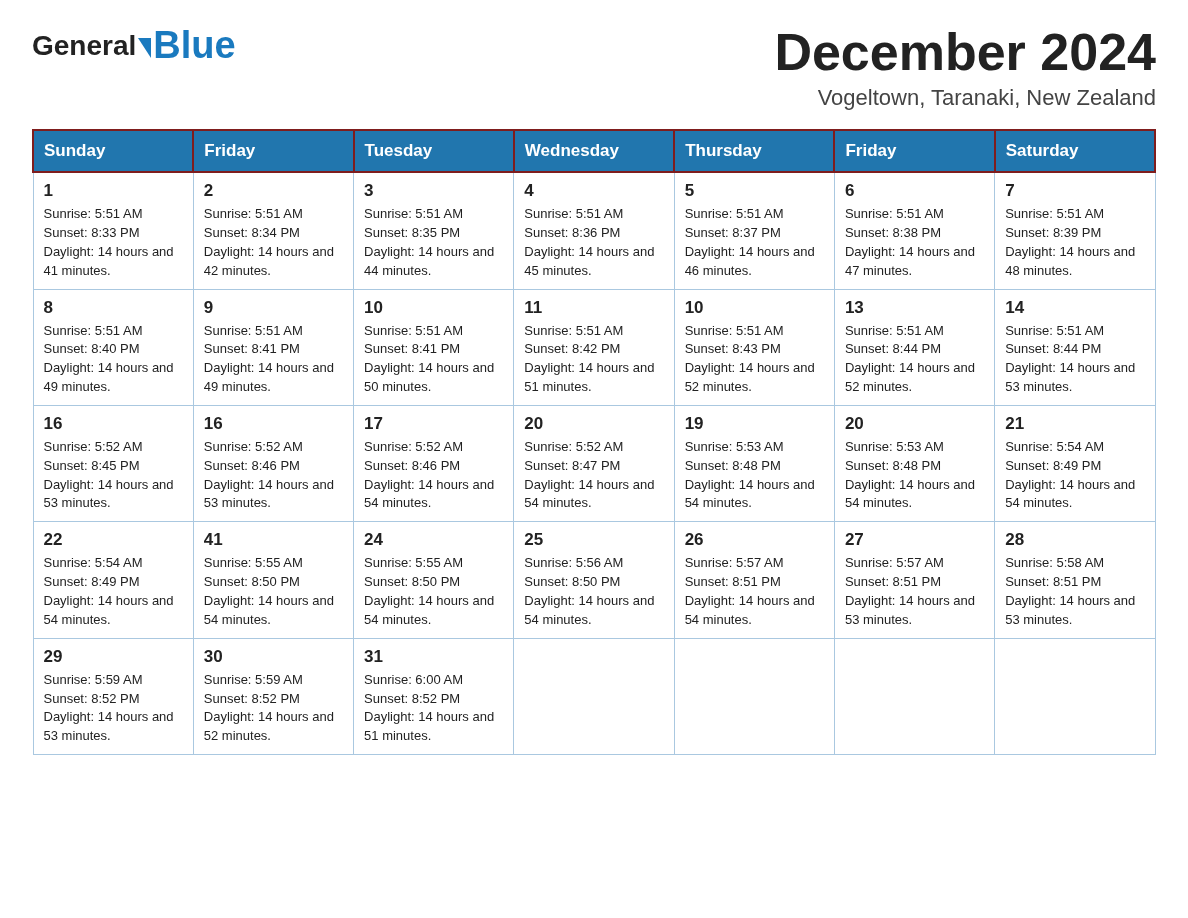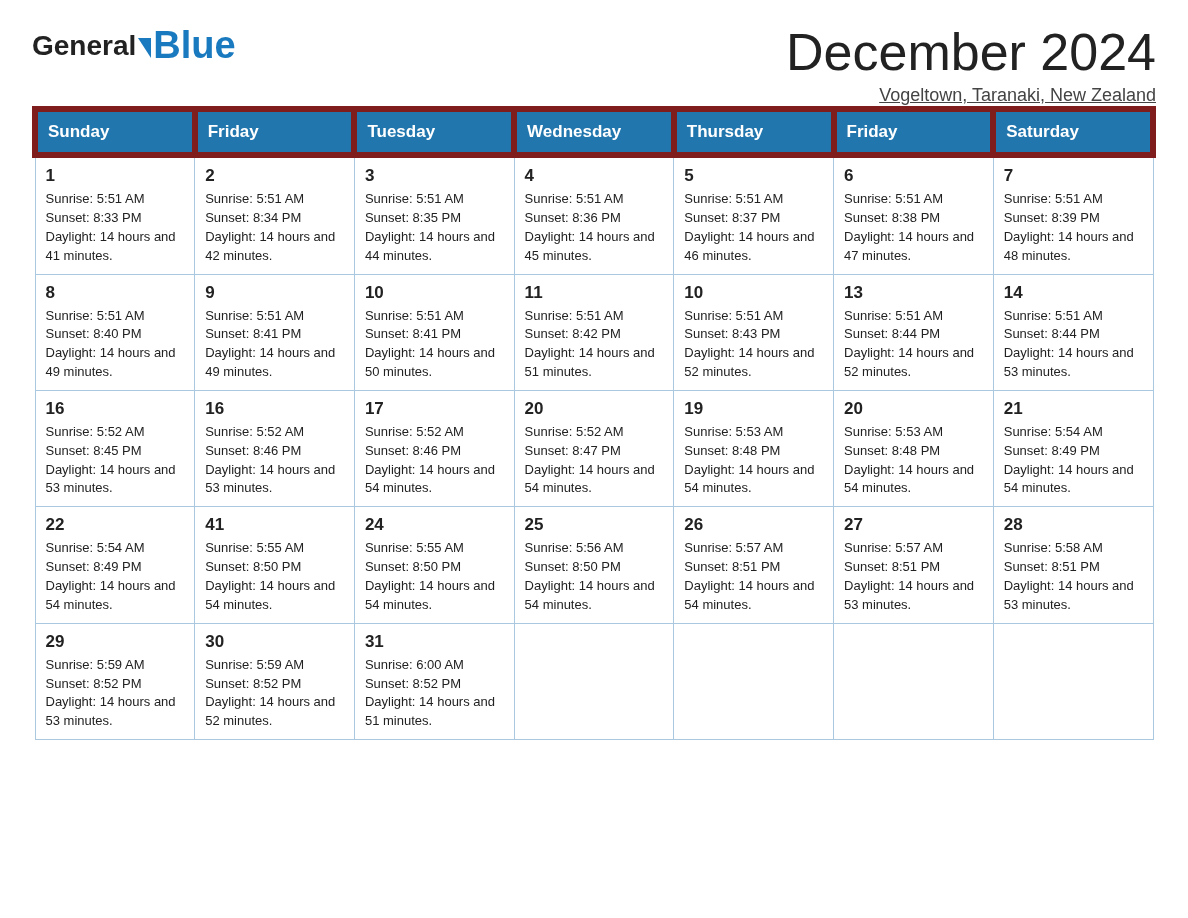--- a/index.html
+++ b/index.html
@@ -8,20 +8,21 @@
       background: #fff;
       color: #222;
       width: 1188px;
       min-height: 918px;
       padding: 24px 32px 32px 32px;
     }
     .header {
       display: flex;
       justify-content: space-between;
       align-items: flex-start;
+      margin-bottom: 18px;
     }
     .logo {
       display: flex;
       flex-direction: column;
       align-items: flex-start;
     }
     .logo-text {
       display: flex;
       align-items: center;
       font-size: 28px;
@@ -39,44 +40,43 @@
       margin-left: 2px;
       margin-right: 2px;
       vertical-align: middle;
       position: relative;
       top: 2px;
     }
     .logo-blue { color: #1a7abf; font-size: 38px; font-weight: bold; }
     .title-block { text-align: right; }
     .calendar-title {
       font-size: 52px;
-      font-weight: normal;
+      font-weight: bold;
       color: #222;
       line-height: 1.1;
       text-align: center;
     }
     .calendar-subtitle {
-      font-size: 18px;
+      font-size: 22px;
       color: #444;
       margin-top: 4px;
-      text-decoration: underline;
     }
     table {
       width: 100%;
       border-collapse: collapse;
       table-layout: fixed;
     }
     thead th {
       background: #2176ae;
       color: #fff;
       font-size: 17px;
       font-weight: bold;
       padding: 10px 10px 10px 10px;
       text-align: left;
-      border: 6px solid #7f1d1d;
+      border: 2px solid #7f1d1d;
     }
     tbody td {
       border: 1px solid #aac8e0;
       vertical-align: top;
       padding: 8px 10px 8px 10px;
       font-size: 13.5px;
       min-height: 90px;
       height: 110px;
     }
     .day-number {

